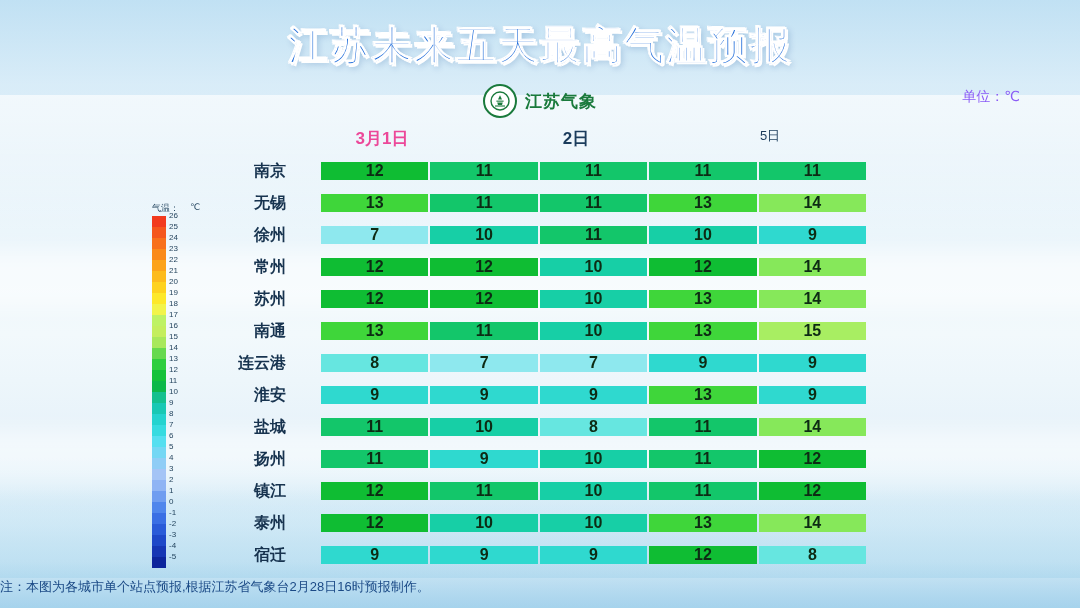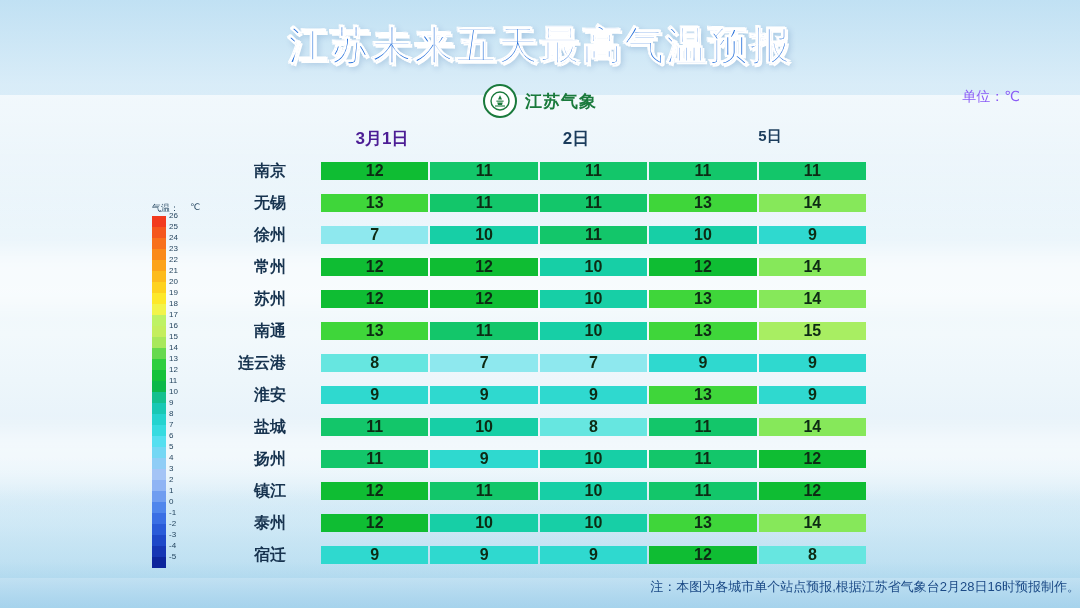--- a/index.html
+++ b/index.html
@@ -45,21 +45,21 @@
         font-size:16px;font-weight:bold;color:#0d2b14;}
 
   
   .legend{position:absolute;left:108px;top:216px;width:40px;margin-left:44px;}
   .legend-title{position:absolute;left:0;top:-14px;font-size:9px;color:#24455f;white-space:nowrap;}
   .legend-unit{position:absolute;left:38px;top:-14px;font-size:9px;color:#24455f;}
   .lg-wrap{position:relative;width:34px;}
   .lg-seg{position:relative;width:14px;height:11px;}
   .lg-lab{position:absolute;left:17px;top:-4px;font-size:8px;color:#1d3e58;line-height:8px;}
 
-  .footnote{position:absolute;left:0;right:0;bottom:12px;text-align:right;font-size:13px;color:#1b4a86;}
+  .footnote{position:absolute;left:0;right:0;bottom:12px;text-align:left;font-size:13px;color:#1b4a86;}
 
   .wave{position:absolute;bottom:0;left:0;right:0;height:46px;background:linear-gradient(0deg,rgba(154,205,234,.75),rgba(154,205,234,0));}
 </style>
 </head>
 <body>
 
 <div class="bg-band b1"></div>
 <div class="bg-band b2"></div>
 <div class="mist" style="top:250px"></div>
 <div class="mist" style="top:430px"></div>
@@ -184,23 +184,23 @@
       <div class="lg-seg" style="background: rgb(13, 37, 156);">
         <span class="lg-lab">-5</span>
       </div>
     </div>
 </div>
 
 <div class="grid">
   <div class="hdr">
     <div class="cityhead"></div>
     <div class="cells" style="flex:1;display:flex;gap:2px;" id="date-headers">
-        <div class="dcol" style="flex: 1 1 0%; text-align: center; font-size: 17px; font-weight: bold; color: #4c1d95;">3月1日</div>
+        <div class="dcol" style="flex: 1 1 0%; text-align: center; font-size: 17px; font-weight: bold; color: #ec4899;">3月1日</div>
         <div class="dcol" style="flex: 1 1 0%; text-align: center; font-size: 17px; font-weight: bold; color: rgb(27, 60, 92);">2日</div>
-        <div class="dcol" style="flex: 1 1 0%; font-size: 15px; font-weight: bold; color: rgb(27, 60, 92);">5日</div>
+        <div class="dcol" style="flex: 1 1 0%; font-size: 13px; font-weight: normal; color: rgb(27, 60, 92);">5日</div>
       </div>
   </div>
   <div id="rows">
       <div class="row">
         <div class="city">南京</div>
         <div class="cells">
           <div class="cell" style="background: rgb(15, 189, 51);">12</div>
           <div class="cell" style="background: rgb(19, 198, 106);">11</div>
           <div class="cell" style="background: rgb(19, 198, 106);">11</div>
           <div class="cell" style="background: rgb(19, 198, 106);">11</div>

